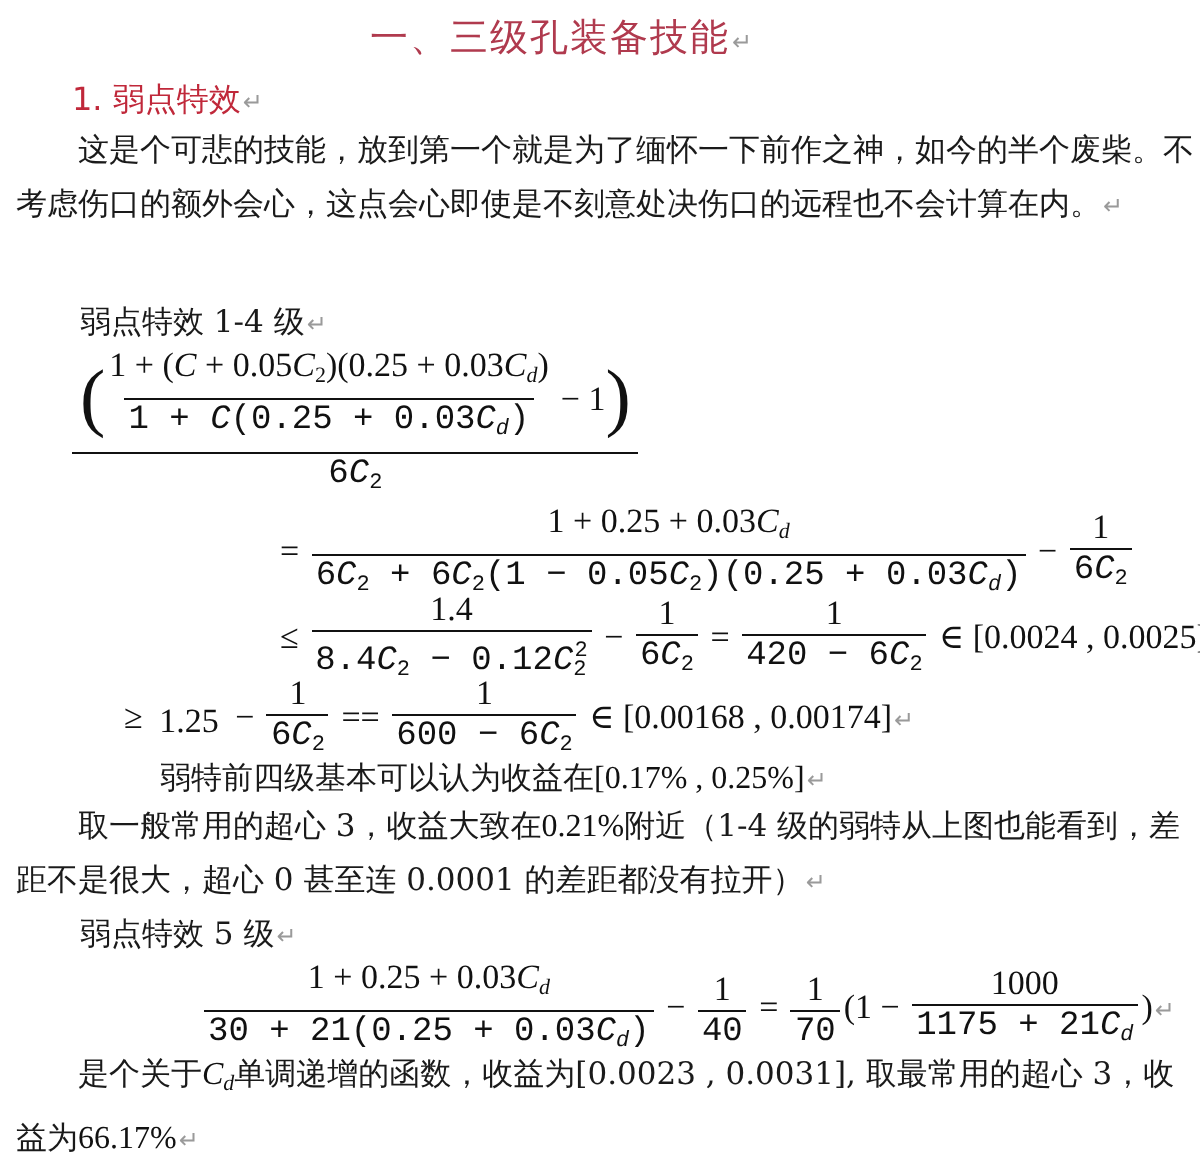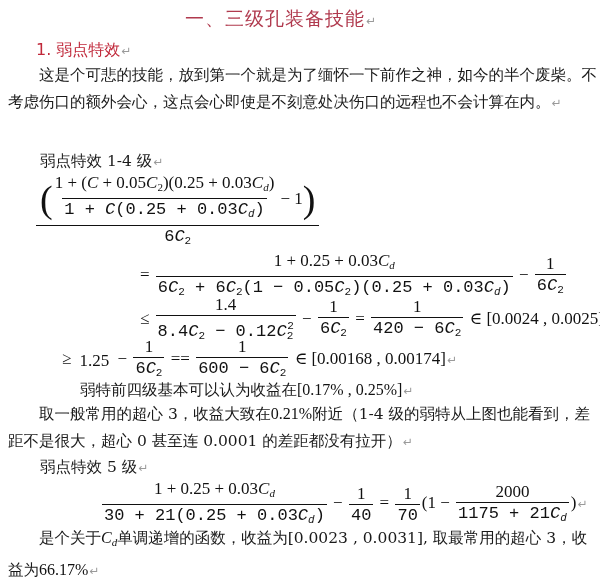--- a/index.html
+++ b/index.html
@@ -127,18 +127,18 @@
   <span class="frac">
     <span class="num">1</span>
     <span class="den">40</span>
   </span>
   <span>=</span>
   <span class="frac">
     <span class="num">1</span>
     <span class="den">70</span>
   </span><span>(1 −</span>
   <span class="frac">
-    <span class="num">2000</span>
+    <span class="num">1000</span>
     <span class="den"><span>1175 + 21</span><i>C</i><sub><i>d</i></sub></span>
   </span><span>)</span><span class="mark">↵</span>
 </div>
 
 <div class="abs para" style="top:524px; left:8px; width:590px; white-space:normal; text-indent:2em;"><span>是个关于</span><span class="math" style="font-size:16px;"><i>C</i><sub><i>d</i></sub></span><span>单调递增的函数，收益为[0.0023 , 0.0031], 取最常用的超心 3，收益为</span><span class="red math" style="font-size:16px;">66.17%</span><span class="mark">↵</span></div>
 
 </body></html>

